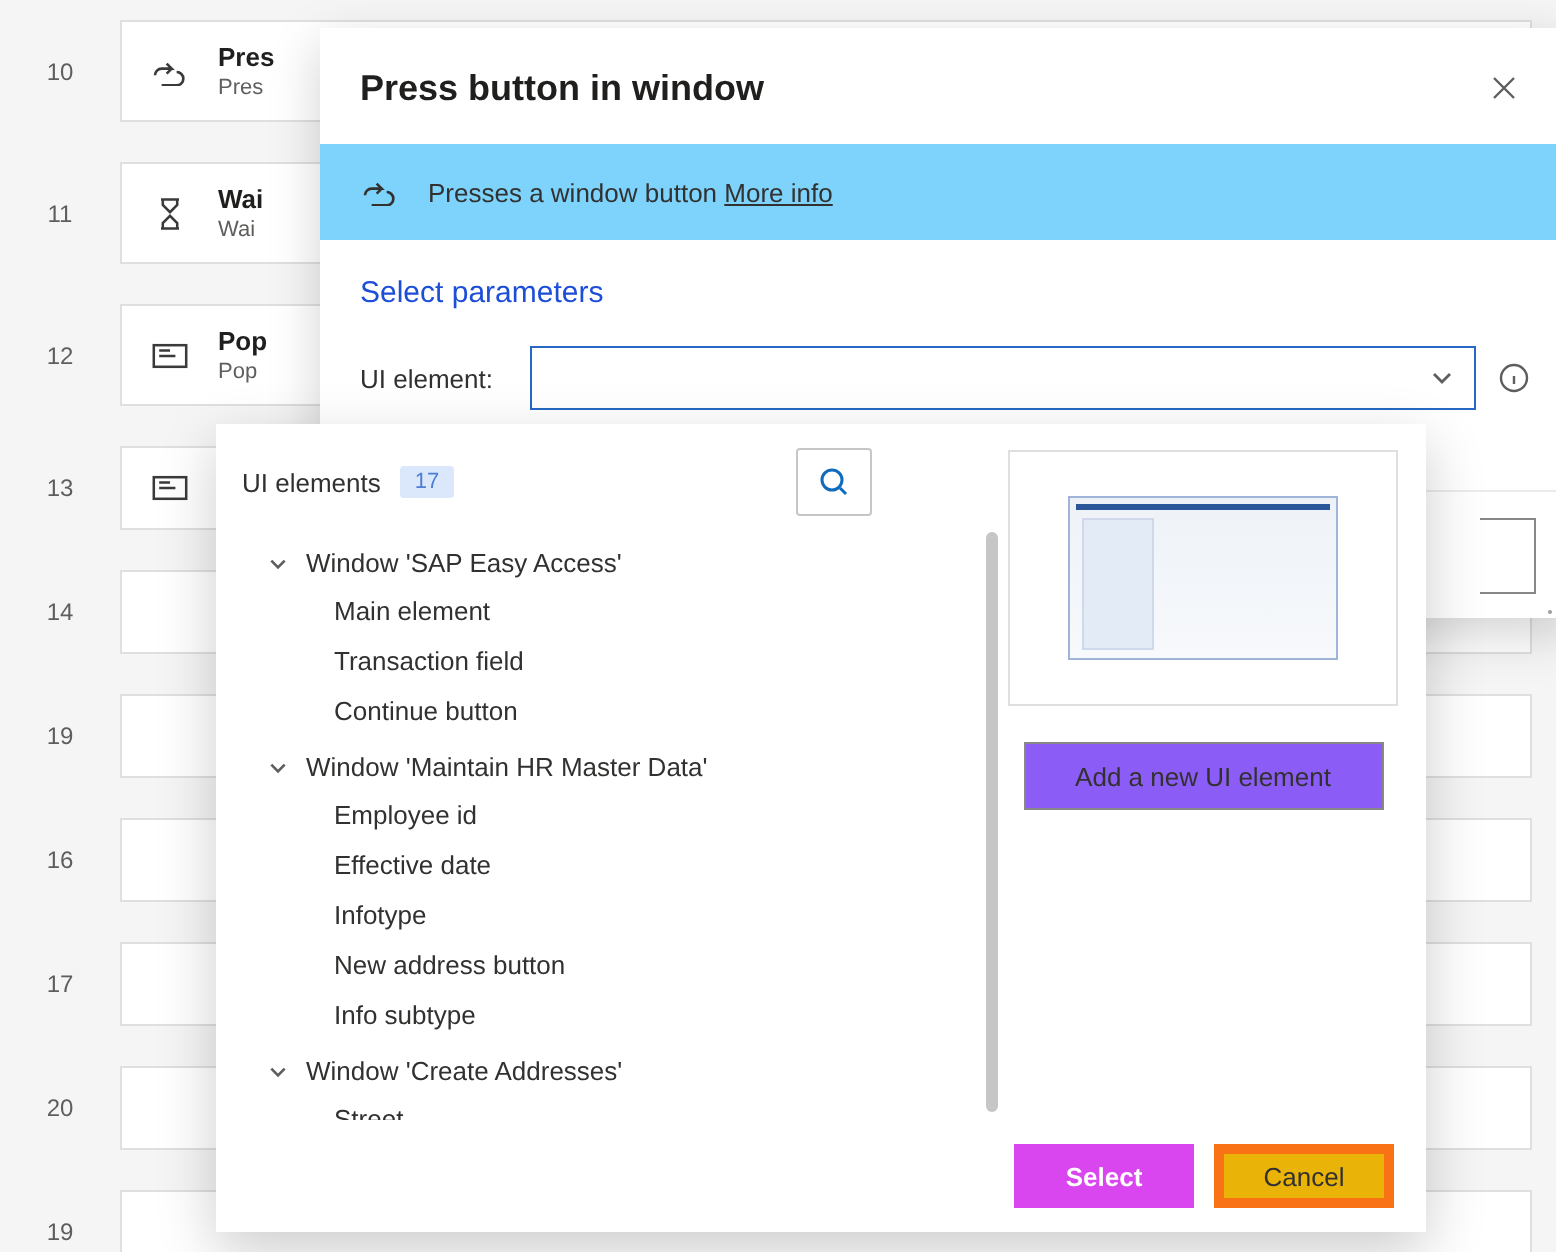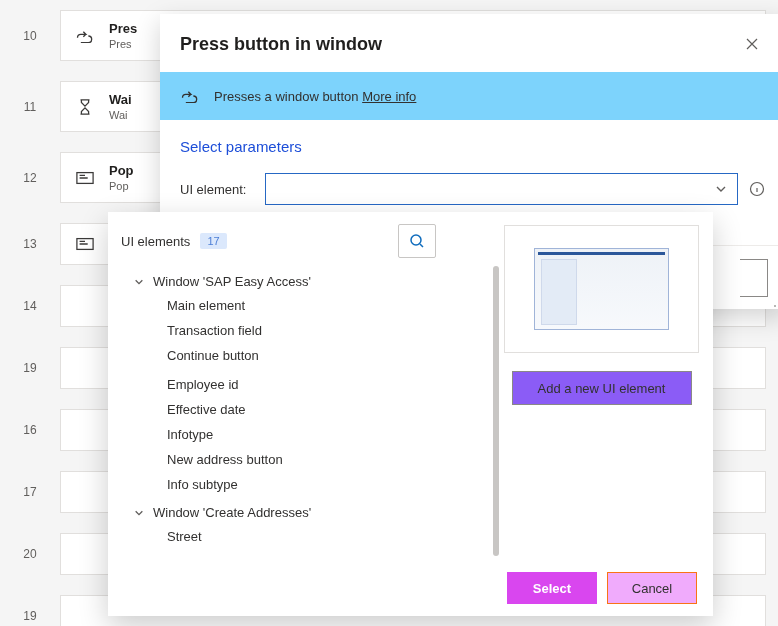--- a/index.html
+++ b/index.html
@@ -253,21 +253,21 @@
       min-width: 90px;
       padding: 0 18px;
       font-size: 13px;
       display: flex;
       align-items: center;
       justify-content: center;
       cursor: pointer;
       border: 1px solid transparent;
     }
     .btn-primary { background: #d946ef; color: #fff; font-weight: 600 }
-    .btn-secondary { background: #f0abfc; border: 1px solid #f97316; color: #323130 }
+    .btn-secondary { background: #eab308; border: 5px solid #f97316; color: #323130 }
 
     svg { display: block }
   </style>
 </head>
 <body>
 
 <div class="bg-flow">
   <div class="flow-row">
     <div class="flow-num">10</div>
     <div class="flow-card">
@@ -432,20 +432,28 @@
                   <path d="M2 4l4 4 4-4"></path>
                 </svg>
               </span>
               <span>Window 'SAP Easy Access'</span>
             </div>
             <div class="tree-item">Main element</div>
             <div class="tree-item">Transaction field</div>
             <div class="tree-item">Continue button</div>
           </div>
           <div class="tree-group">
+            <div class="tree-head">
+              <span class="chev">
+                <svg width="10" height="10" viewBox="0 0 12 12" fill="none" stroke="currentColor" stroke-width="1.6">
+                  <path d="M2 4l4 4 4-4"></path>
+                </svg>
+              </span>
+              <span>Window 'Maintain HR Master Data'</span>
+            </div>
             <div class="tree-item">Employee id</div>
             <div class="tree-item">Effective date</div>
             <div class="tree-item">Infotype</div>
             <div class="tree-item">New address button</div>
             <div class="tree-item">Info subtype</div>
           </div>
           <div class="tree-group">
             <div class="tree-head">
               <span class="chev">
                 <svg width="10" height="10" viewBox="0 0 12 12" fill="none" stroke="currentColor" stroke-width="1.6">

